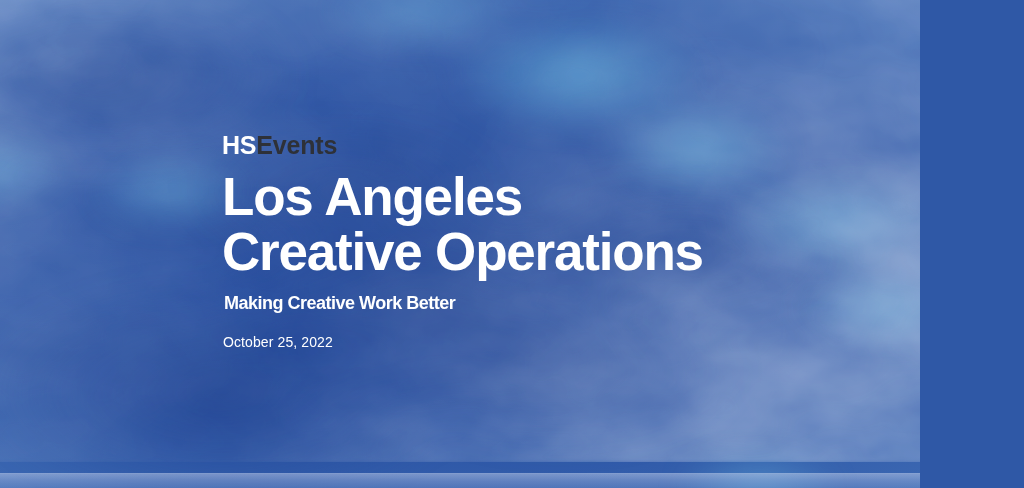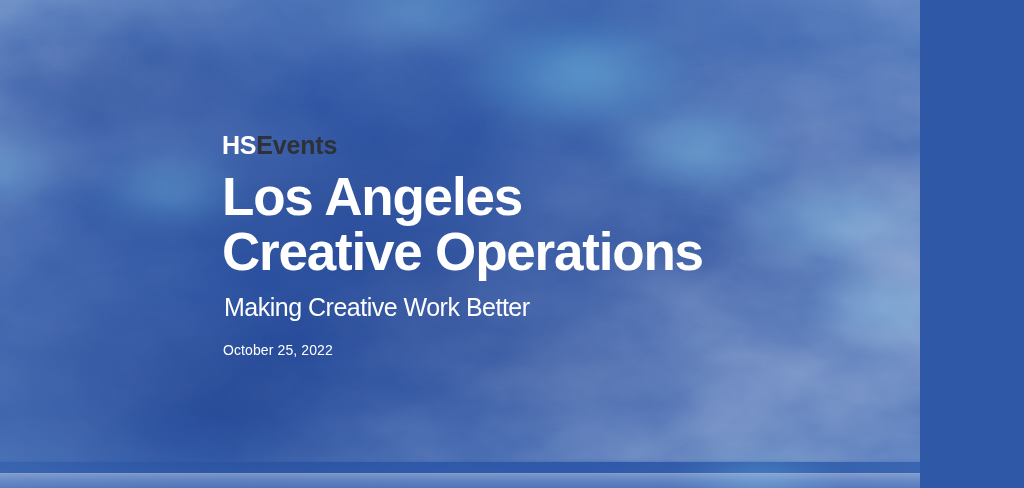--- a/index.html
+++ b/index.html
@@ -125,22 +125,22 @@
     font-weight: 700;
     line-height: 55px;
     letter-spacing: -1.2px;
     white-space: nowrap;
   }
   .headline .line { display: block; }
 
   .tagline {
     margin: 15px 0 0 2px;
     color: #ffffff;
-    font-size: 25px;
-    font-weight: 400;
+    font-size: 18px;
+    font-weight: 700;
     letter-spacing: -0.5px;
     line-height: 1.1;
     white-space: nowrap;
   }
 
   .event-date {
     margin: 21px 0 0 1px;
     color: #ffffff;
     font-size: 14px;
     font-weight: 400;

